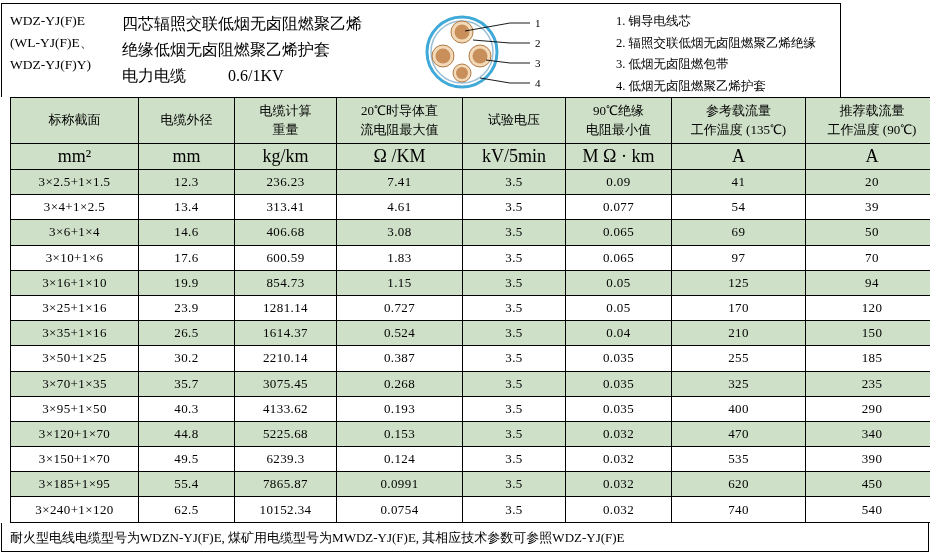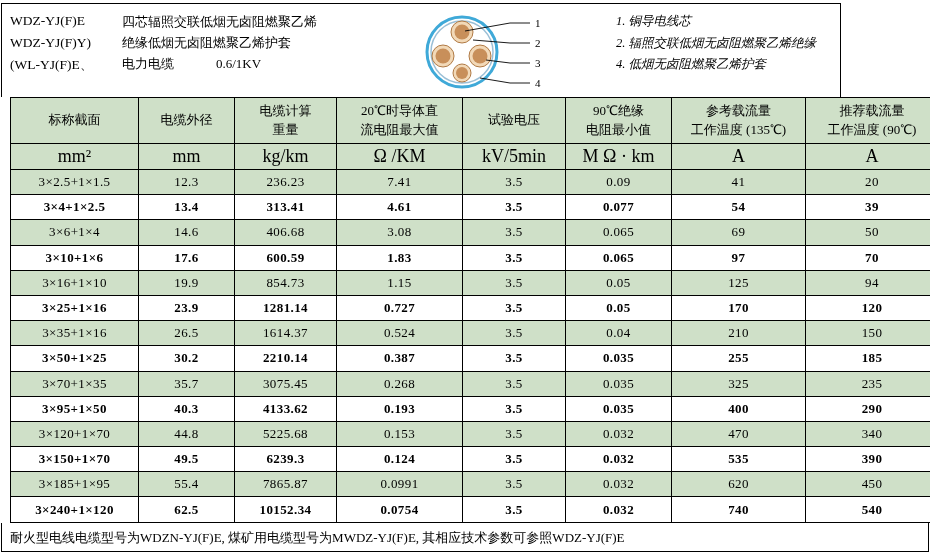--- a/index.html
+++ b/index.html
@@ -37,21 +37,21 @@
     width: 116px;
     padding: 6px 0 0 8px;
     font-size: 13.5px;
     line-height: 1.62;
     white-space: nowrap;
     box-sizing: border-box;
   }
   .hdr-desc {
     width: 300px;
     padding: 7px 0 0 4px;
-    font-size: 13px;
+    font-size: 16px;
     line-height: 1.62;
     box-sizing: border-box;
   }
   .hdr-desc .line3 {
     letter-spacing: 0;
   }
   .hdr-desc .line3 .kv {
     margin-left: 42px;
   }
   .hdr-diagram {
@@ -69,21 +69,20 @@
     line-height: 1.72;
     box-sizing: border-box;
   }
   .hdr-legend ol {
     margin: 0;
     padding: 0 0 0 2px;
     list-style: none;
   }
   .hdr-legend li {
     white-space: nowrap;
-    font-style: italic;
   }
 
   
   table.spec {
     border-collapse: collapse;
     width: 928px;
     margin-left: 10px;
     table-layout: fixed;
   }
   table.spec td, table.spec th {
@@ -105,21 +104,21 @@
     background: #cfe0c8;
     height: 26px;
     font-size: 18px;
   }
   tbody tr.data td {
     height: 25.2px;
     font-size: 13px;
     letter-spacing: 0.4px;
   }
   tbody tr.odd td { background: #cfe0c8; }
-  tbody tr.even td { background: #ffffff; font-weight: bold; }
+  tbody tr.even td { background: #ffffff; }
 
   
   .footer {
     border: 1px solid #000;
     border-top: none;
     width: 928px;
     margin-left: 1px;
     box-sizing: border-box;
     height: 29px;
     line-height: 29px;
@@ -134,22 +133,22 @@
 </style>
 </head>
 <body>
 
 <div class="sheet">
 
   <div class="header">
 
     <div class="hdr-model">
       <div>WDZ-YJ(F)E</div>
+      <div>(WL-YJ(F)E、</div>
       <div>WDZ-YJ(F)Y)</div>
-      <div>(WL-YJ(F)E、</div>
     </div>
 
     <div class="hdr-desc">
       <div>四芯辐照交联低烟无卤阻燃聚乙烯</div>
       <div>绝缘低烟无卤阻燃聚乙烯护套</div>
       <div class="line3">
         <span>电力电缆</span><span class="kv">0.6/1KV</span>
       </div>
     </div>
 
@@ -180,20 +179,21 @@
         <text x="117" y="37" font-family="Liberation Serif, serif" font-size="11">2</text>
         <text x="117" y="57" font-family="Liberation Serif, serif" font-size="11">3</text>
         <text x="117" y="77" font-family="Liberation Serif, serif" font-size="11">4</text>
       </svg>
     </div>
 
     <div class="hdr-legend">
       <ol>
         <li>1. 铜导电线芯</li>
         <li>2. 辐照交联低烟无卤阻燃聚乙烯绝缘</li>
+        <li>3. 低烟无卤阻燃包带</li>
         <li>4. 低烟无卤阻燃聚乙烯护套</li>
       </ol>
     </div>
   </div>
 
   <table class="spec">
     <colgroup>
       <col style="width:128px">
       <col style="width:96px">
       <col style="width:102px">

